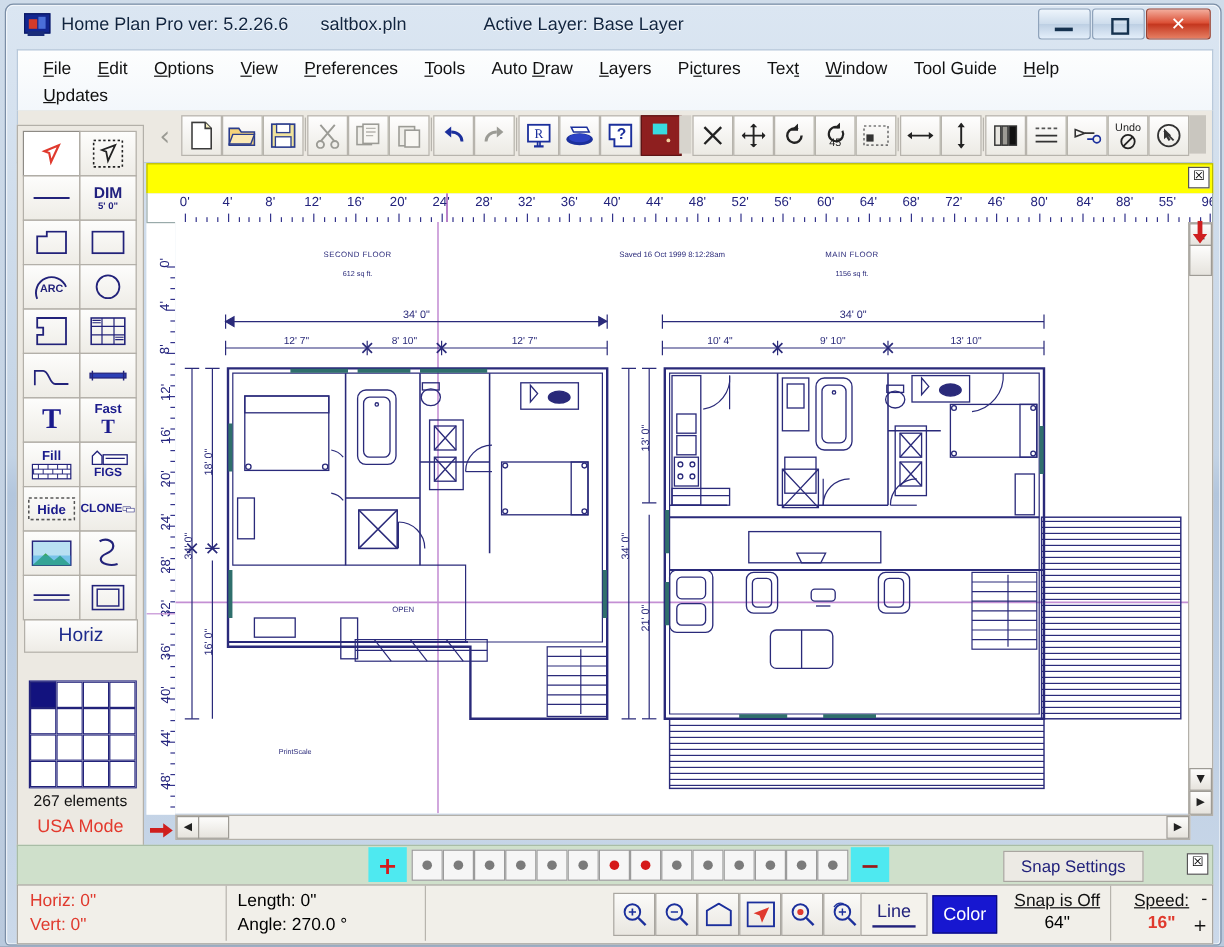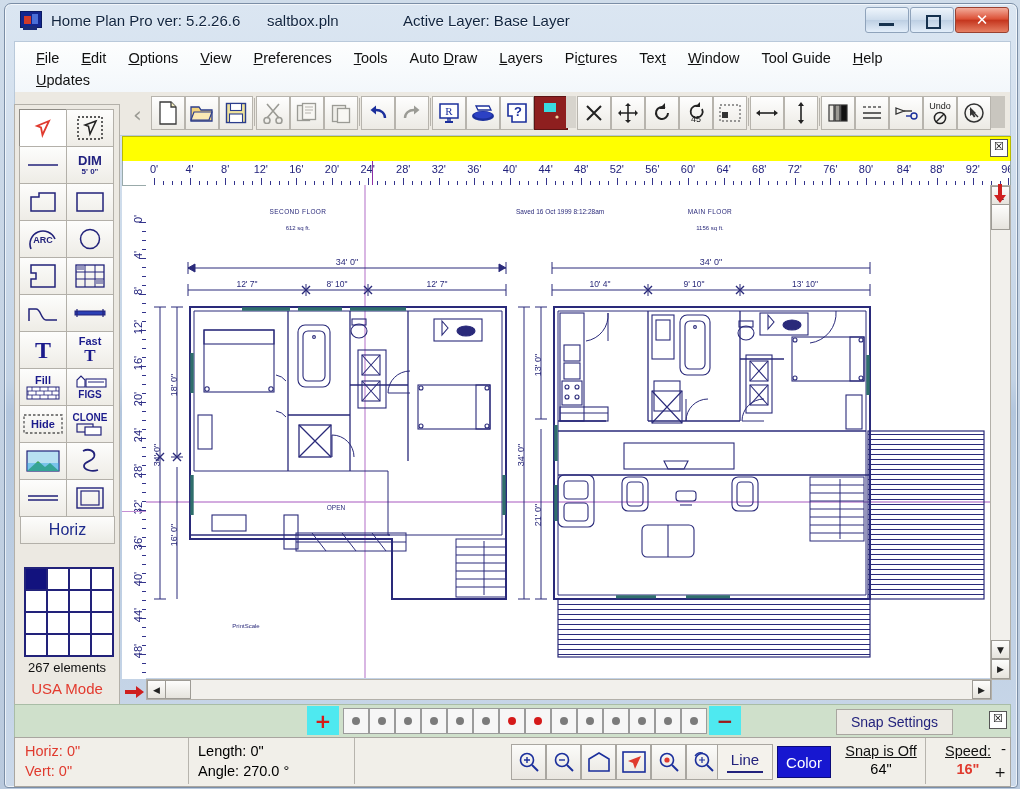--- a/index.html
+++ b/index.html
@@ -528,21 +528,21 @@
           </svg>
         <span style="font-size:10px;color:#1b1b8c;line-height:1.1">FIGS</span>
       </div>
 
       <div class="pbtn" style="left:4px;top:300px">
         <svg width="40" height="20" viewBox="0 0 40 20">
             <rect x="1" y="1" width="38" height="18" fill="none" stroke="#555" stroke-width="1.3" stroke-dasharray="2.5 2"></rect>
             <text x="20" y="14" font-size="11" font-family="Liberation Sans, sans-serif" text-anchor="middle" fill="#1b1b8c">Hide</text>
           </svg>
       </div>
-      <div class="pbtn" style="left:51px;top:300px;flex-direction:column">
+      <div class="pbtn" style="left:51px;top:300px;flex-direction:row">
         <span style="font-size:10px;color:#1b1b8c;line-height:1.1">CLONE</span>
         <svg width="28" height="13" viewBox="0 0 28 13">
             <rect x="1" y="1" width="16" height="8" fill="none" stroke="#22227a" stroke-width="1.2"></rect>
             <rect x="9" y="4" width="16" height="8" fill="#fff" stroke="#22227a" stroke-width="1.2"></rect>
           </svg>
       </div>
 
       <div class="pbtn" style="left:4px;top:337px">
         <svg width="34" height="22" viewBox="0 0 34 22">
             <rect x="1" y="1" width="32" height="20" fill="#b8e0f2" stroke="#22227a" stroke-width="1.2"></rect>
@@ -685,41 +685,41 @@
         <div class="lb" style="left: 636.2px;">68'</div>
         <div class="tkM" style="left: 636.2px;"></div>
         <div class="tk" style="left: 645.1px;"></div>
         <div class="tk" style="left: 654px;"></div>
         <div class="tk" style="left: 662.9px;"></div>
         <div class="lb" style="left: 671.8px;">72'</div>
         <div class="tkM" style="left: 671.8px;"></div>
         <div class="tk" style="left: 680.7px;"></div>
         <div class="tk" style="left: 689.6px;"></div>
         <div class="tk" style="left: 698.5px;"></div>
-        <div class="lb" style="left: 707.4px;">76'</div>
+        <div class="lb" style="left: 707.4px;">46'</div>
         <div class="tkM" style="left: 707.4px;"></div>
         <div class="tk" style="left: 716.3px;"></div>
         <div class="tk" style="left: 725.2px;"></div>
         <div class="tk" style="left: 734.1px;"></div>
         <div class="lb" style="left: 743px;">80'</div>
         <div class="tkM" style="left: 743px;"></div>
         <div class="tk" style="left: 751.9px;"></div>
         <div class="tk" style="left: 760.8px;"></div>
         <div class="tk" style="left: 769.7px;"></div>
         <div class="lb" style="left: 781px;">84'</div>
         <div class="tkM" style="left: 778.6px;"></div>
         <div class="tk" style="left: 787.5px;"></div>
         <div class="tk" style="left: 796.4px;"></div>
         <div class="tk" style="left: 805.3px;"></div>
         <div class="lb" style="left: 814.2px;">88'</div>
         <div class="tkM" style="left: 814.2px;"></div>
         <div class="tk" style="left: 823.1px;"></div>
         <div class="tk" style="left: 832px;"></div>
         <div class="tk" style="left: 840.9px;"></div>
-        <div class="lb" style="left: 849.8px;">92'</div>
+        <div class="lb" style="left: 849.8px;">55'</div>
         <div class="tkM" style="left: 849.8px;"></div>
         <div class="tk" style="left: 858.7px;"></div>
         <div class="tk" style="left: 867.6px;"></div>
         <div class="tk" style="left: 876.5px;"></div>
         <div class="lb" style="left: 885.4px;">96'</div>
         <div class="tkM" style="left: 885.4px;"></div>
         <div class="cursorline" style="left: 248.6px;"></div>
       </div>
 
     <div class="vruler" id="vruler">

